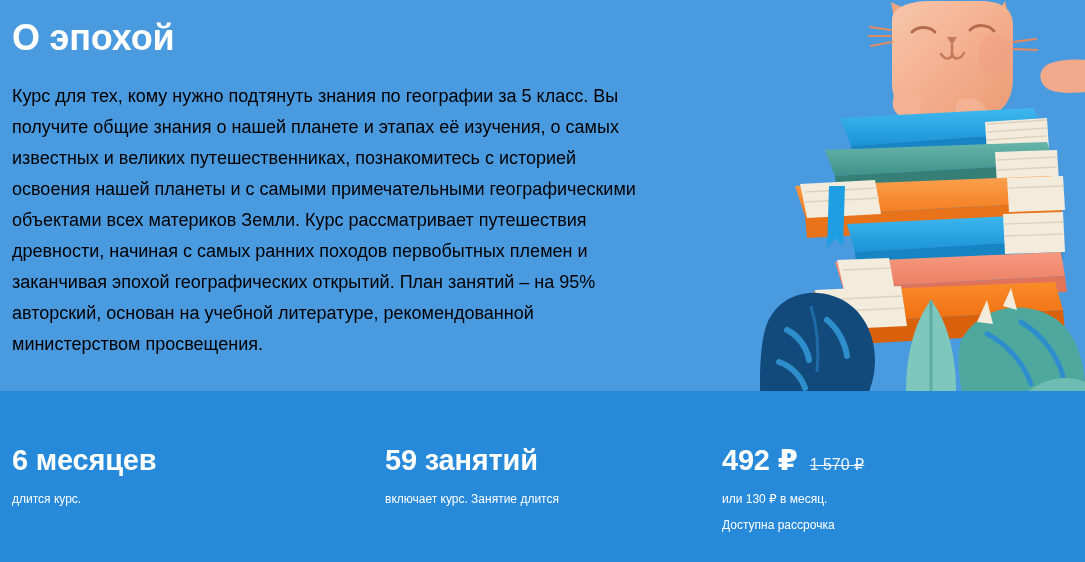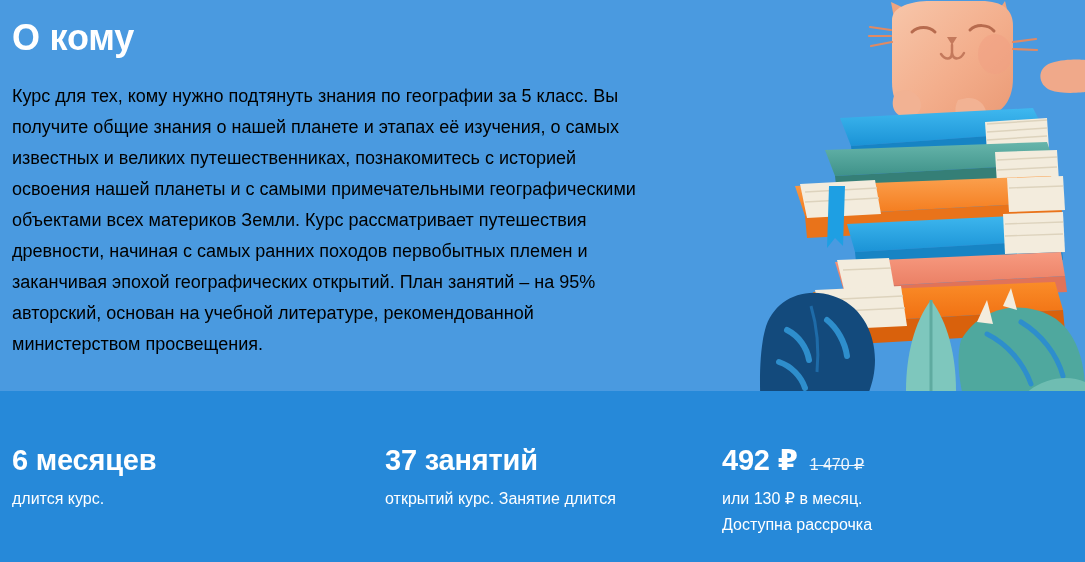--- a/index.html
+++ b/index.html
@@ -113,37 +113,37 @@
     font-size: 16px;
     color: #ffffff;
     opacity: 0.92;
     text-decoration: line-through;
     line-height: 20px;
     font-weight: 400;
   }
 
   .stat-desc {
     margin-top: 9px;
-    font-size: 16px;
+    font-size: 12px;
     line-height: 26px;
     color: #ffffff;
     font-weight: 400;
     white-space: nowrap;
   }
   .stat-desc span { display: block; }
 </style>
 </head>
 <body>
 
 <div class="page">
 
   <section class="about-section">
 
     <div class="about-copy">
-      <h1 class="about-title">О кому</h1>
+      <h1 class="about-title">О эпохой</h1>
       <p class="about-paragraph">Курс для тех, кому нужно подтянуть знания по географии за 5 класс. Вы получите общие знания о нашей планете и этапах её изучения, о самых известных и великих путешественниках, познакомитесь с историей освоения нашей планеты и с самыми примечательными географическими объектами всех материков Земли. Курс рассматривает путешествия древности, начиная с самых ранних походов первобытных племен и заканчивая эпохой географических открытий. План занятий – на 95% авторский, основан на учебной литературе, рекомендованной министерством просвещения.</p>
     </div>
 
     <div class="illustration">
       <svg viewBox="0 0 330 411" xmlns="http://www.w3.org/2000/svg" aria-hidden="true">
         <defs>
           <linearGradient id="catGrad" x1="0" y1="0" x2="1" y2="1">
             <stop offset="0%" stop-color="#f7c6aa"></stop>
             <stop offset="55%" stop-color="#f3ae8c"></stop>
             <stop offset="100%" stop-color="#eb9a75"></stop>
@@ -291,31 +291,31 @@
         <div class="stat-headline">
           <span class="stat-value">6 месяцев</span>
         </div>
         <div class="stat-desc">
           <span>длится курс.</span>
         </div>
       </div>
 
       <div class="stat stat-2">
         <div class="stat-headline">
-          <span class="stat-value">37 занятий</span>
+          <span class="stat-value">59 занятий</span>
         </div>
         <div class="stat-desc">
-          <span>открытий курс. Занятие длится</span>
+          <span>включает курс. Занятие длится</span>
         </div>
       </div>
 
       <div class="stat stat-3">
         <div class="stat-headline">
           <span class="stat-value">492 ₽</span>
-          <span class="stat-old-price">1 470 ₽</span>
+          <span class="stat-old-price">1 570 ₽</span>
         </div>
         <div class="stat-desc">
           <span>или 130 ₽ в месяц.</span>
           <span>Доступна рассрочка</span>
         </div>
       </div>
 
     </div>
   </section>
 

